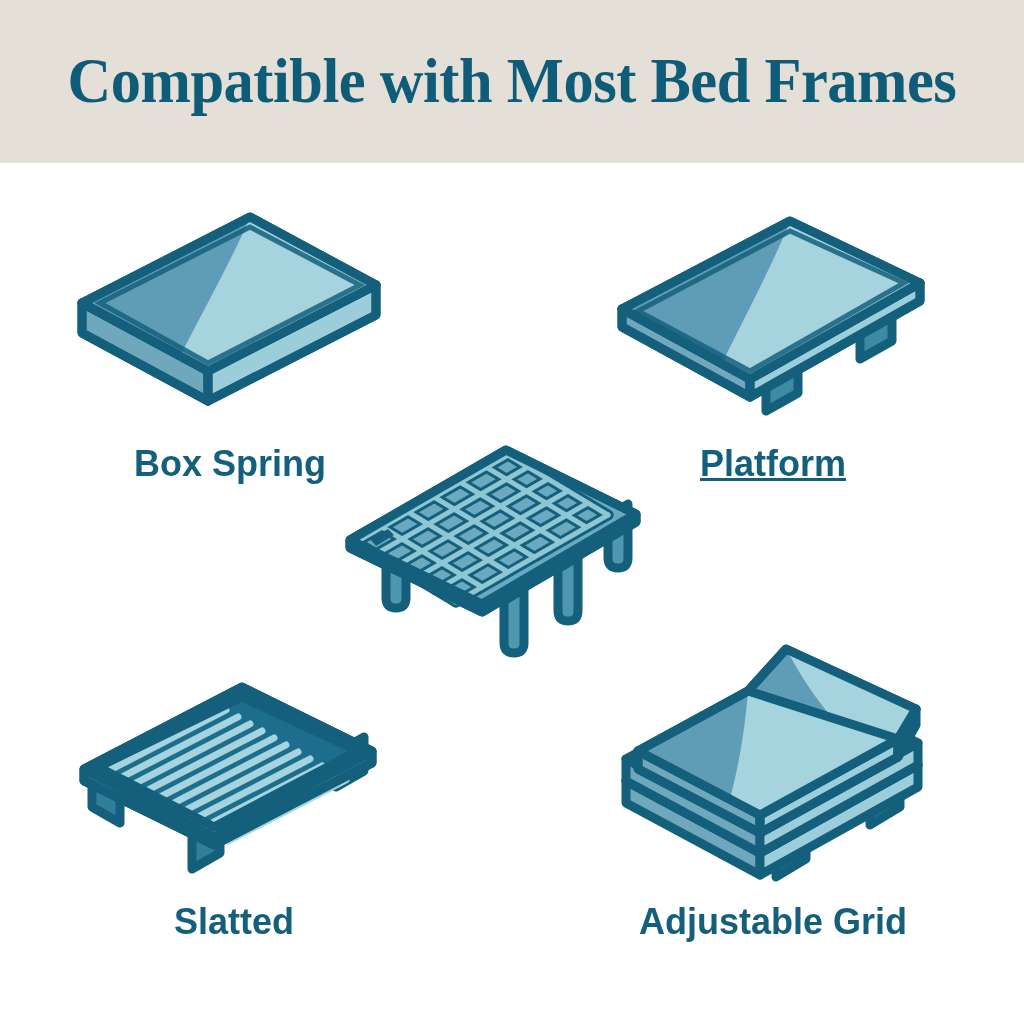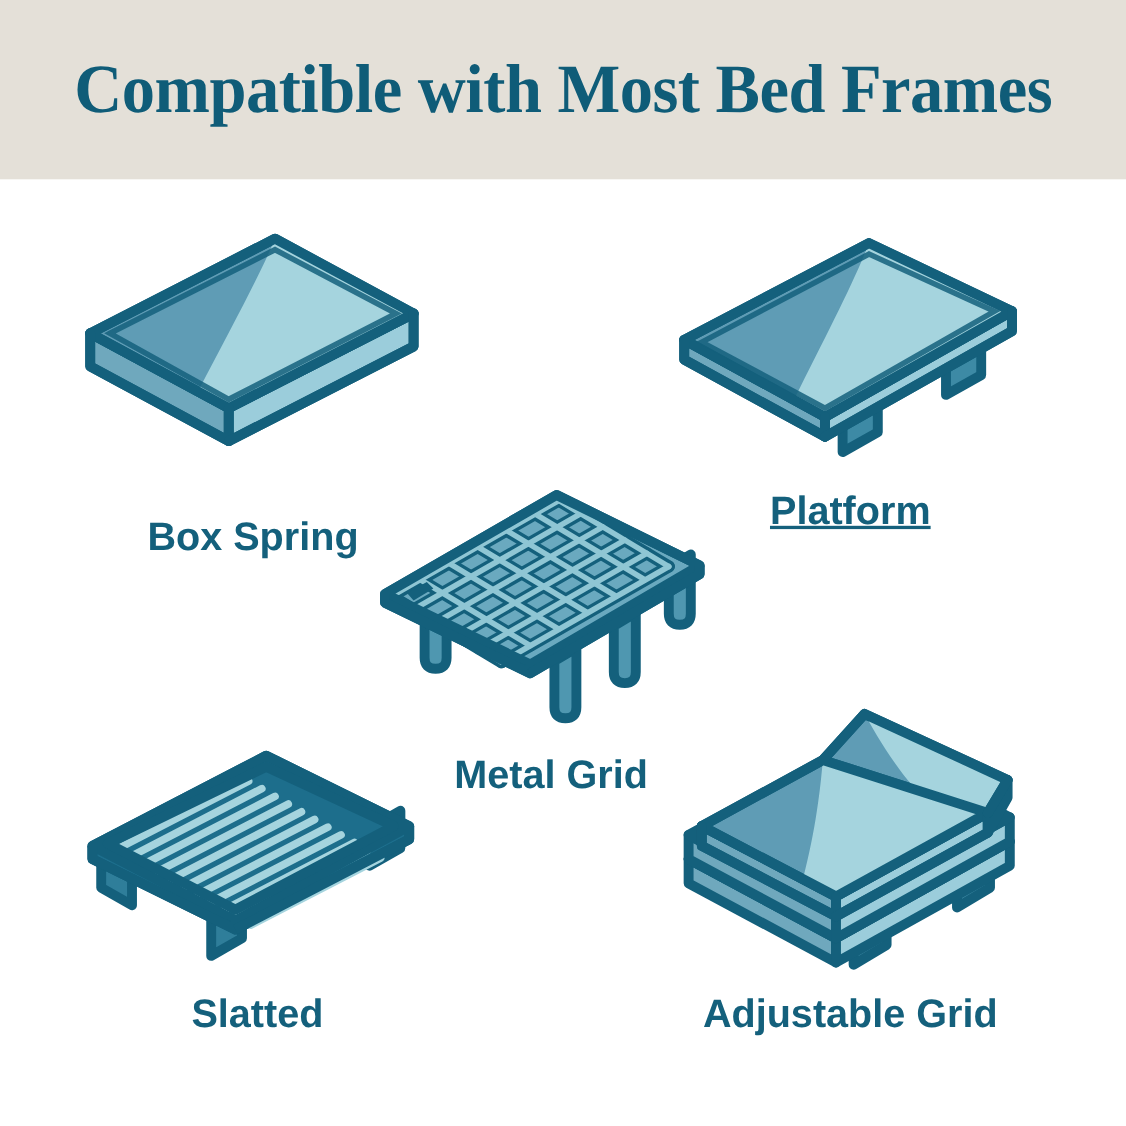--- a/index.html
+++ b/index.html
@@ -92,21 +92,21 @@
           <path d="M22 100 L190 14 L316 82 L148 168 Z"></path>
           <path d="M22 100 L22 130 L148 198 L148 168"></path>
           <path d="M148 198 L316 112 L316 82"></path>
         </g>
 
         <g stroke="#14607c" stroke-width="5" fill="none" opacity="0.85">
           <path d="M40 100 L190 24 L300 82 L148 160 Z"></path>
         </g>
       </svg>
     </div>
-    <div class="label" style="left:60px; top:280px; width:340px;margin-top:24px;">
+    <div class="label" style="left:60px; top:280px; width:340px;">
       <span>Box Spring</span>
     </div>
 
     <div class="fig" style="left:598px; top:42px;">
       <svg width="350" height="230" viewBox="0 0 350 230">
         <g stroke="#14607c" stroke-width="9" stroke-linejoin="round" stroke-linecap="round">
 
           <path d="M168 176 L168 206 L200 188 L200 158 Z" fill="#3d8aa5"></path>
           <path d="M262 124 L262 154 L294 136 L294 106 Z" fill="#3d8aa5"></path>
 
@@ -174,23 +174,20 @@
         </g>
 
         <g stroke="#14607c" stroke-width="9" fill="none" stroke-linejoin="round">
           <path d="M14 102 L170 12 L300 76 L146 166 Z"></path>
           <path d="M14 102 L14 110 L146 174 L146 166"></path>
           <path d="M146 174 L300 84 L300 76"></path>
         </g>
 
         <path d="M34 101 L52 91 L58 97 L40 108 Z" fill="#14607c"></path>
       </svg>
-    </div>
-    <div class="label" style="left:336px; top:520px; width:330px;">
-      <span>Metal Grid</span>
     </div>
 
     <div class="fig" style="left:74px; top:512px;">
       <svg width="320" height="205" viewBox="0 0 320 205">
 
         <g stroke="#14607c" stroke-width="9" stroke-linejoin="round" stroke-linecap="round">
           <path d="M18 98 L18 132 L46 148 L46 114 Z" fill="#2f7e9a"></path>
           <path d="M118 160 L118 194 L146 178 L146 144 Z" fill="#2f7e9a"></path>
           <path d="M262 78 L262 112 L290 96 L290 62 Z" fill="#2f7e9a"></path>
         </g>

